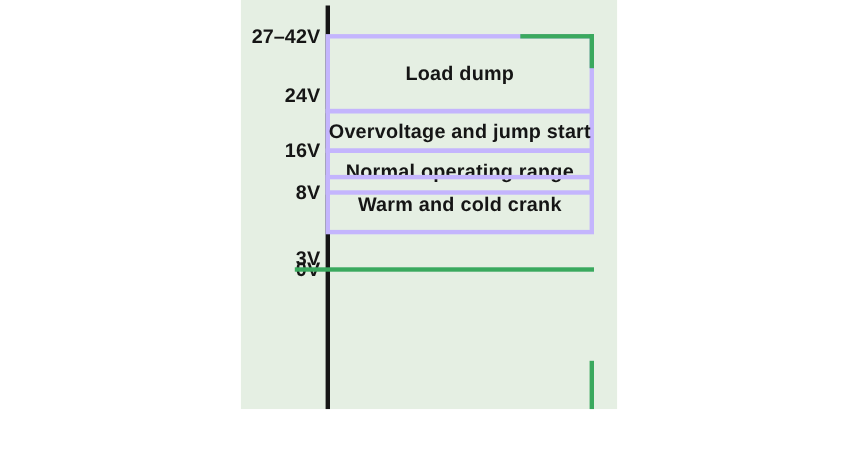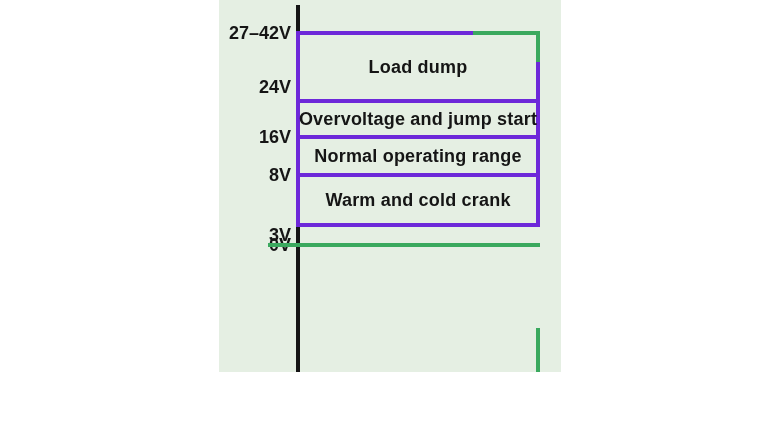--- a/index.html
+++ b/index.html
@@ -29,36 +29,36 @@
     left: 296px;
     top: 5px;
     width: 4px;
     height: 422px;
     background: #151515;
   }
   .region-box {
     position: absolute;
     left: 296px;
     width: 244px;
-    border: 4px solid #6d28d9;
+    border: 4px solid #c4b5fd;
     box-sizing: border-box;
     display: flex;
     align-items: center;
     justify-content: center;
   }
   .region-label {
     font-size: 18px;
     font-weight: 700;
     letter-spacing: 0.2px;
     white-space: nowrap;
   }
   .box-load-dump        { top: 31px;  height: 72px;  }
   .box-overvoltage      { top: 99px;  height: 40px;  }
   .box-normal           { top: 135px; height: 42px;  }
-  .box-crank            { top: 173px; height: 54px;  }
+  .box-crank            { top: 159px; height: 54px;  }
   .box-reversed         { top: 254px; height: 142px; }
 
   .tick-label {
     position: absolute;
     right: 477px;
     height: 22px;
     line-height: 22px;
     font-size: 18px;
     font-weight: 700;
     text-align: right;

